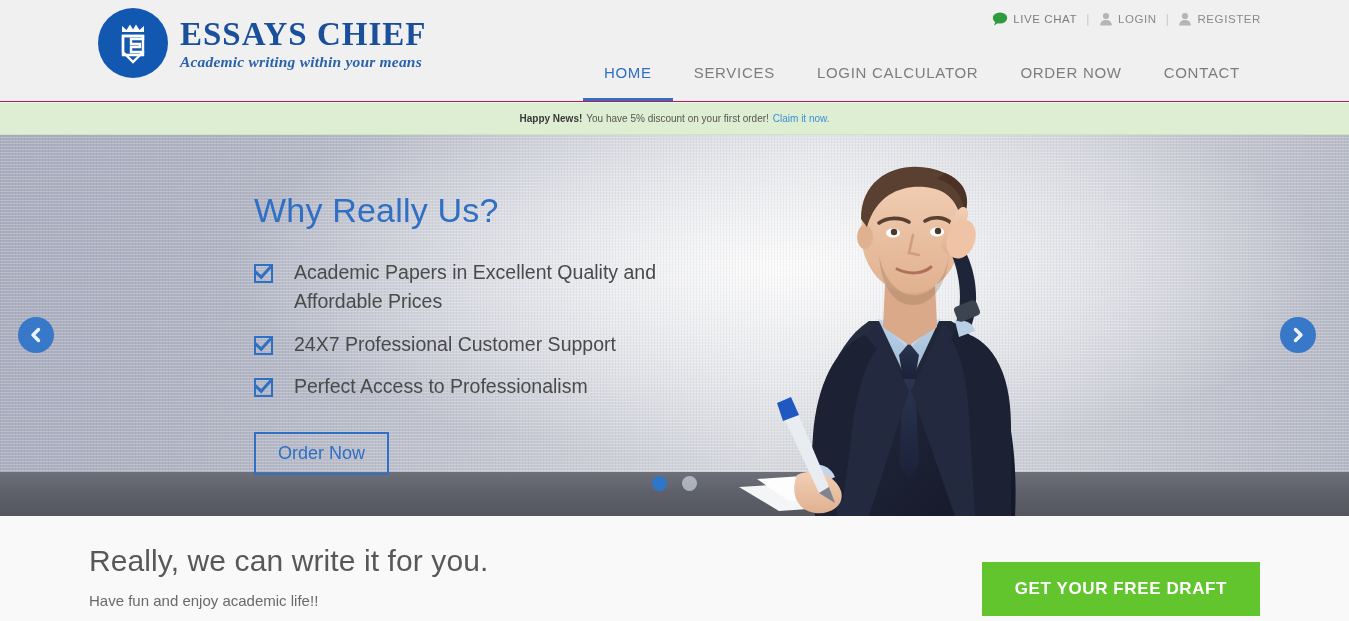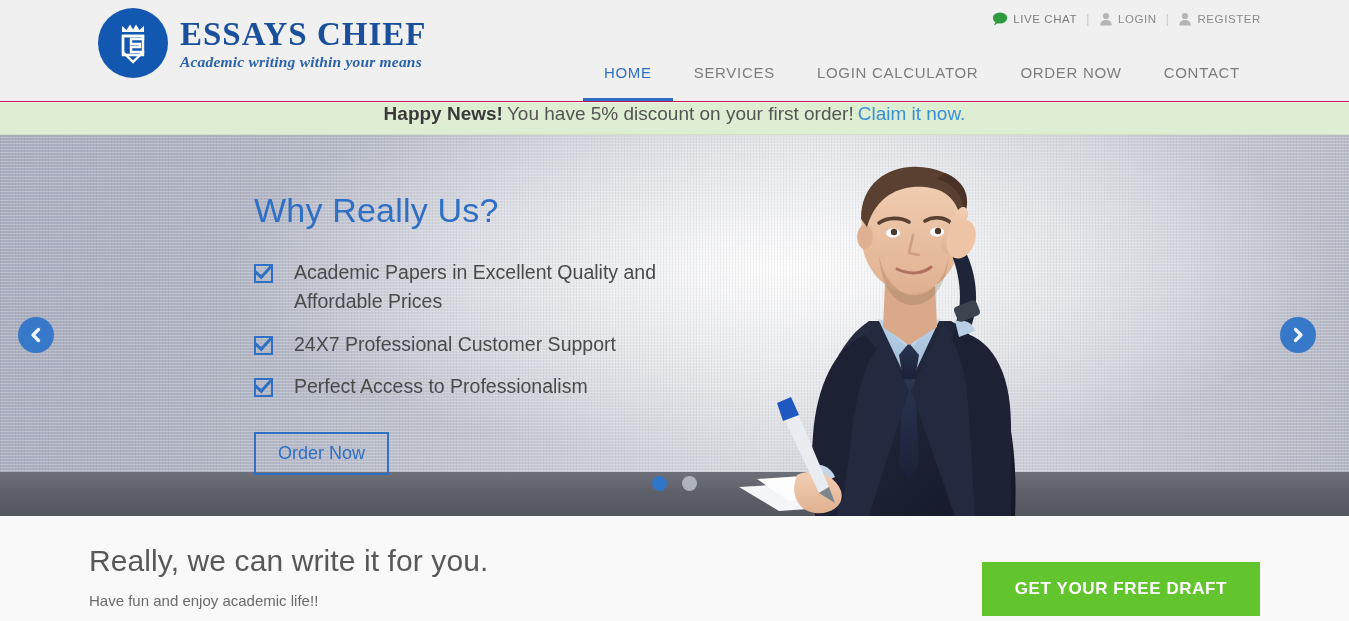--- a/index.html
+++ b/index.html
@@ -63,22 +63,22 @@
     font-size: 15px; color: #7d7d7d; letter-spacing: .7px;
     padding: 0 21px 17px 21px; cursor: pointer;
     border-bottom: 3px solid transparent;
   }
   .nav-item.active { color: #2f6fc4; border-bottom-color: #2f6fc4; }
 
   
   .announce {
     height: 33px; background: #ddeed2;
     border-top: 1px solid #eef6e9; border-bottom: 1px solid #cfe3c2;
-    display: flex; justify-content: center;
-    font-size: 19px; color: #555; gap: 4px;
+    display: flex; align-items: center; justify-content: center;
+    font-size: 10px; color: #555; gap: 4px;
   }
   .announce b { color: #3a3a3a; font-weight: bold; }
   .announce a { color: #3a8fd6; text-decoration: none; cursor: pointer; }
 
   
   .hero {
     position: relative; height: 381px; overflow: hidden;
     background:
       radial-gradient(ellipse 60% 75% at 58% 35%, rgba(255,255,255,.92) 0%, rgba(255,255,255,.45) 38%, rgba(255,255,255,0) 68%),
       linear-gradient(100deg, #a9adbe 0%, #b0b4c3 18%, #c2c5d0 38%, #d7d9df 58%, #cbcdd6 78%, #b4b7c5 100%);

